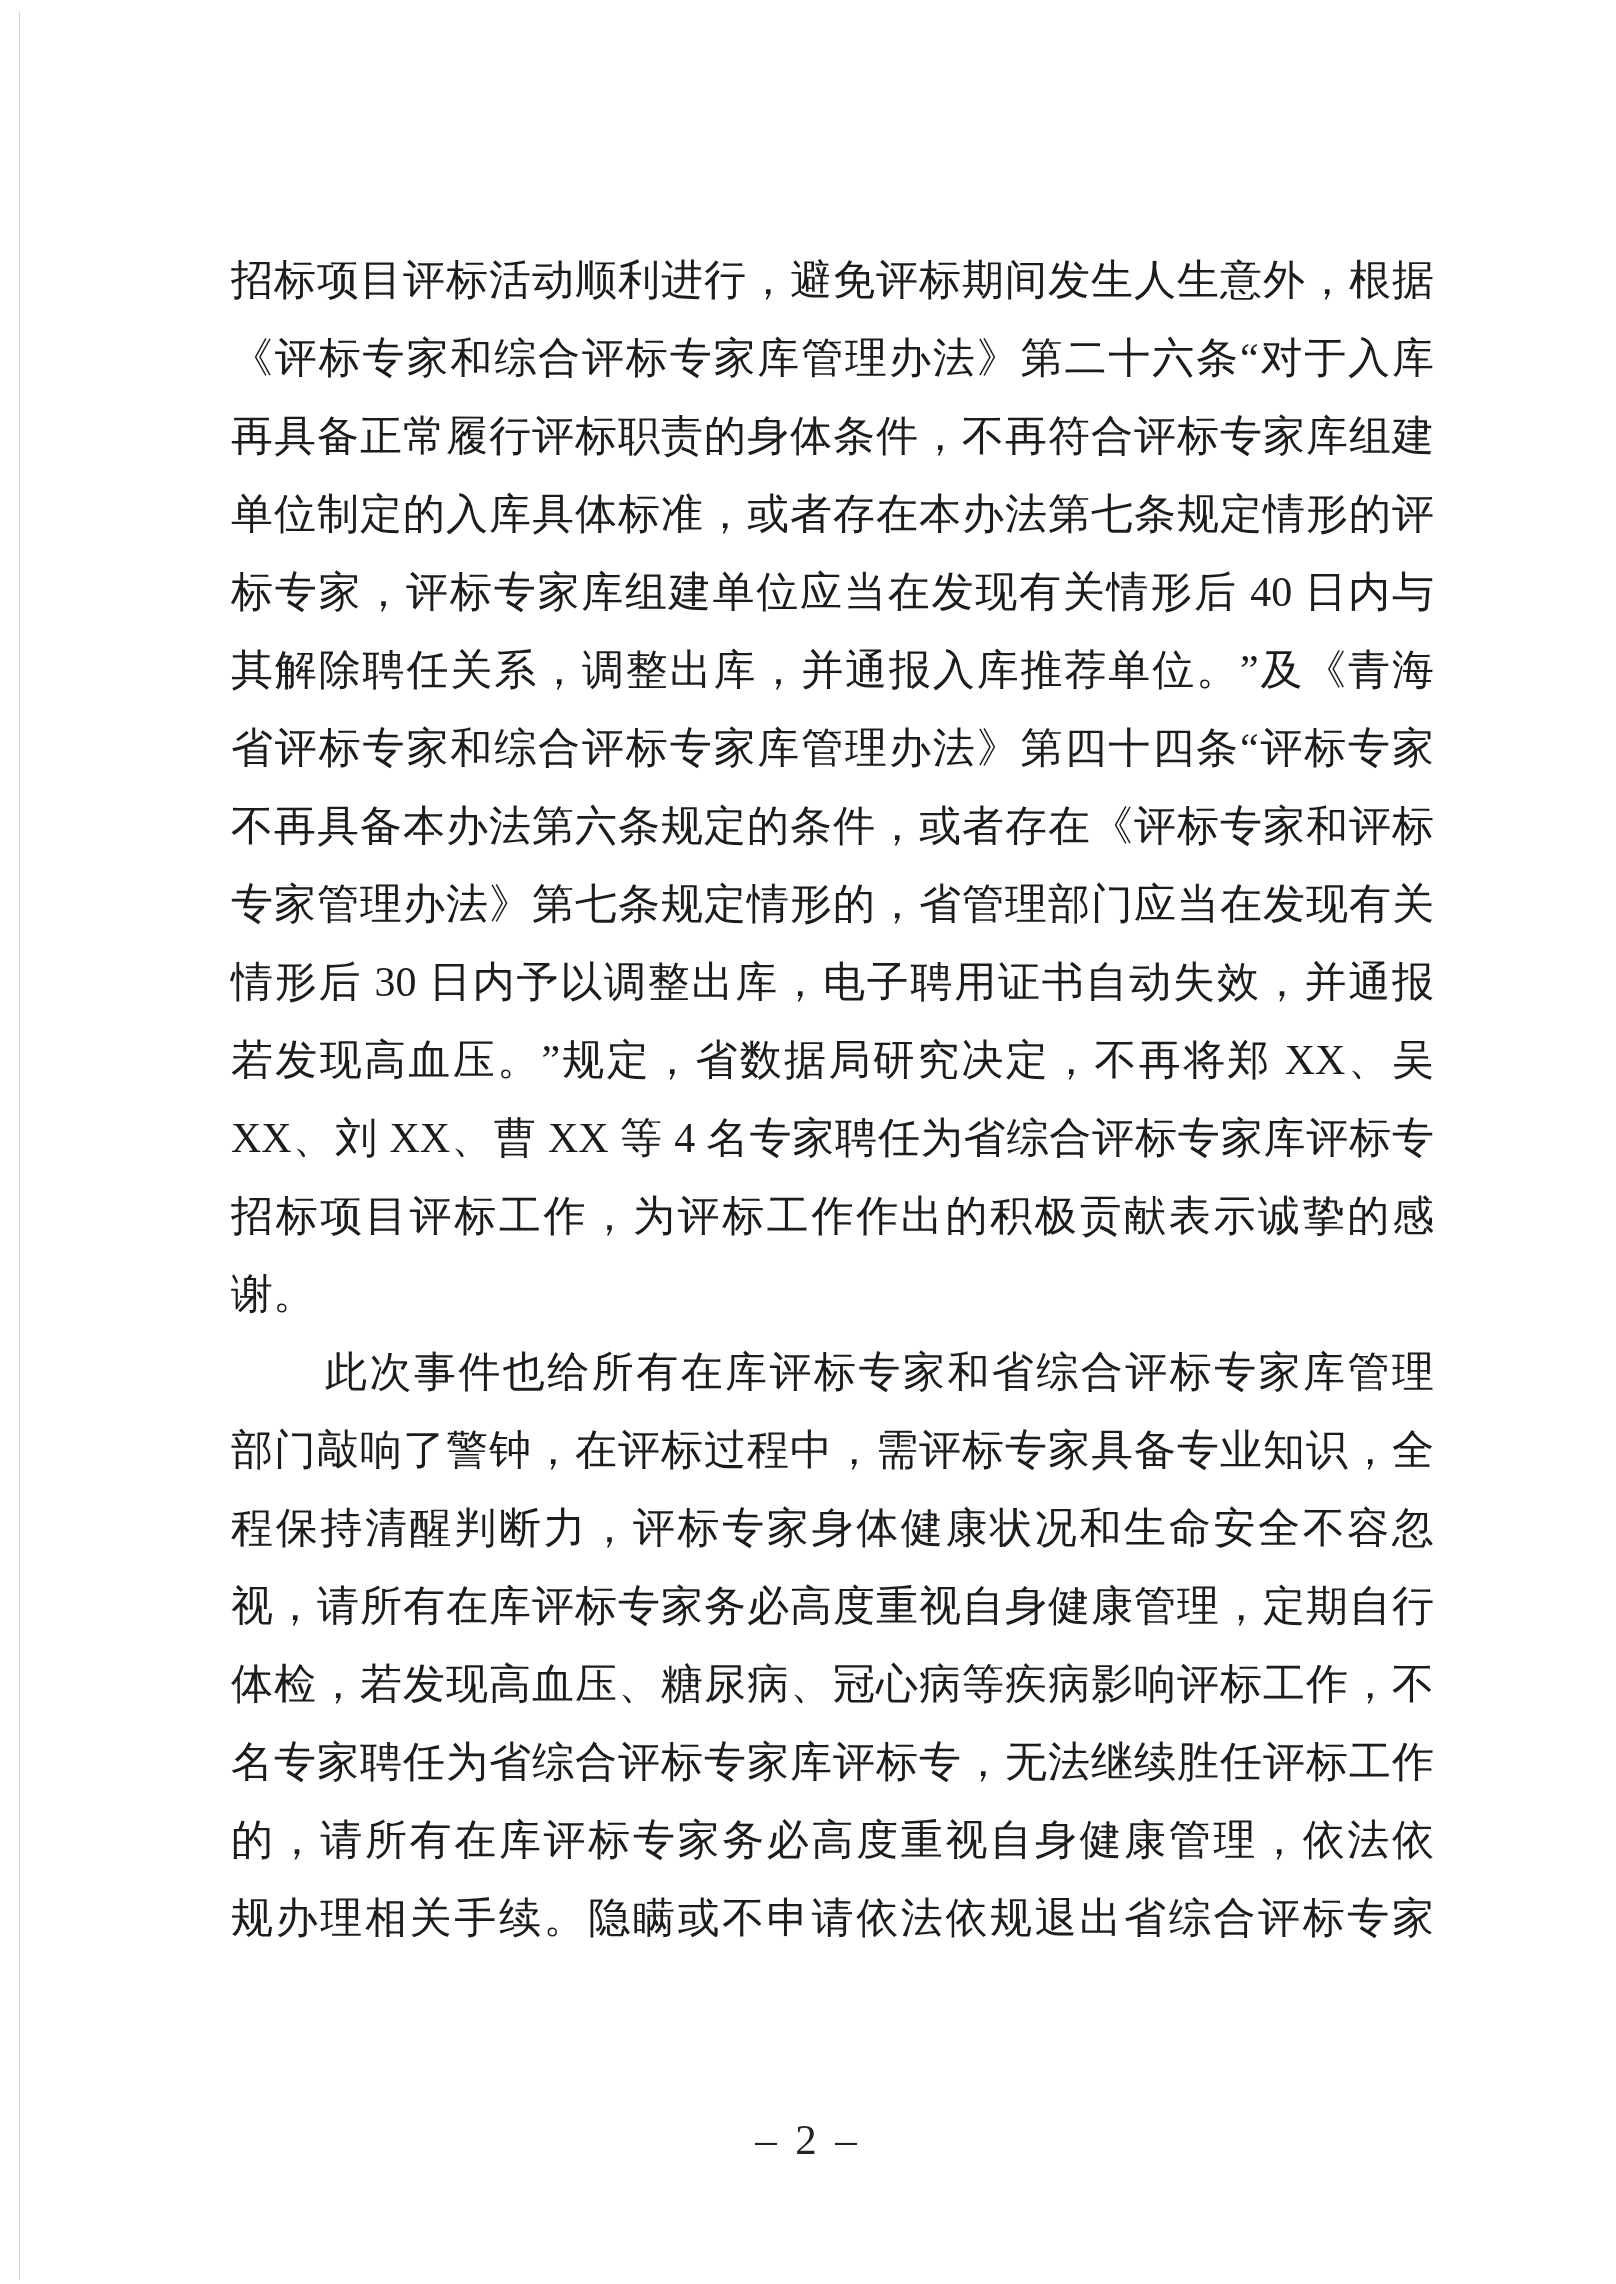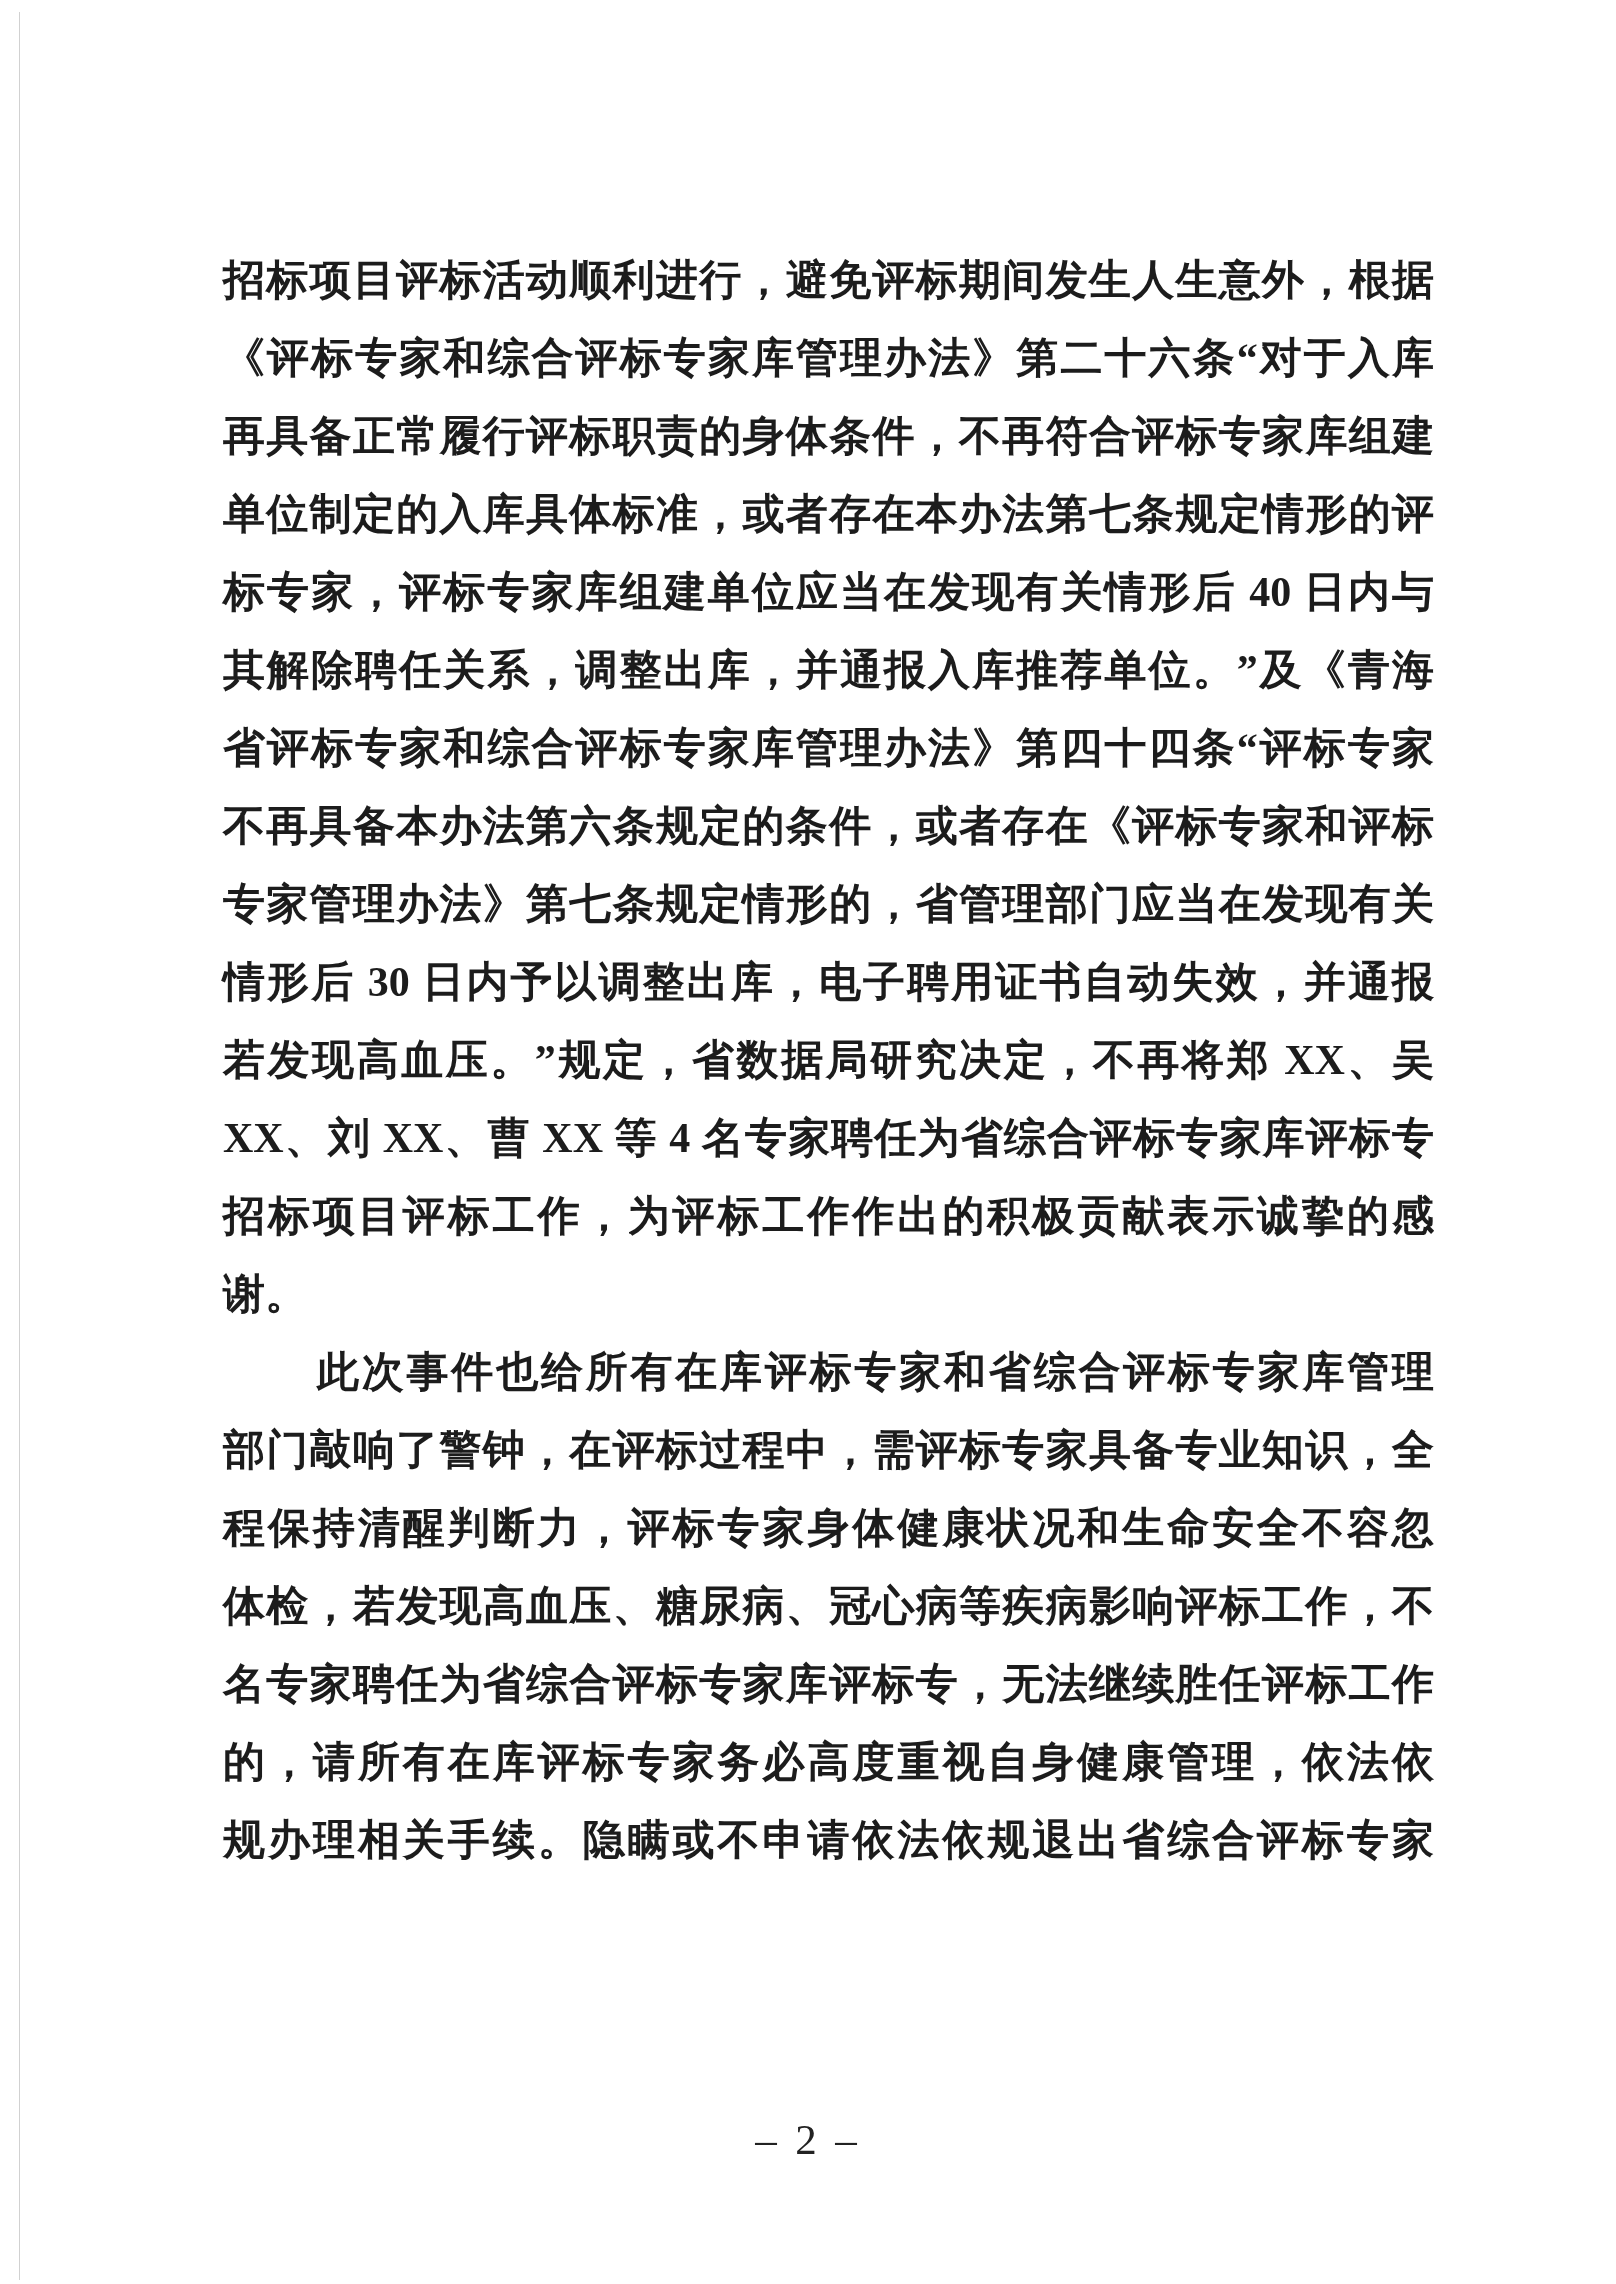--- a/index.html
+++ b/index.html
@@ -39,21 +39,22 @@
   }
   .line {
     height: 78px;
     line-height: 78px;
     font-size: 42px;
     color: #1c1c1c;
     white-space: normal;
     text-align: justify;
     text-align-last: justify;
     -moz-text-align-last: justify;
-    font-weight: 700;
+    font-weight: 400;
+    margin-left: 8px;
   }
   .line.no-fill {
     text-align: left;
     text-align-last: left;
     -moz-text-align-last: left;
   }
   .line.indent {
     text-indent: 94px;
   }
   .page-number {
@@ -85,20 +86,21 @@
       <div class="line">不再具备本办法第六条规定的条件，或者存在《评标专家和评标</div>
       <div class="line">专家管理办法》第七条规定情形的，省管理部门应当在发现有关</div>
       <div class="line">情形后 30 日内予以调整出库，电子聘用证书自动失效，并通报</div>
       <div class="line">若发现高血压。”规定，省数据局研究决定，不再将郑 XX、吴</div>
       <div class="line">XX、刘 XX、曹 XX 等 4 名专家聘任为省综合评标专家库评标专</div>
       <div class="line">招标项目评标工作，为评标工作作出的积极贡献表示诚挚的感</div>
       <div class="line no-fill">谢。</div>
       <div class="line indent">此次事件也给所有在库评标专家和省综合评标专家库管理</div>
       <div class="line">部门敲响了警钟，在评标过程中，需评标专家具备专业知识，全</div>
       <div class="line">程保持清醒判断力，评标专家身体健康状况和生命安全不容忽</div>
+      <div class="line">视，请所有在库评标专家务必高度重视自身健康管理，定期自行</div>
       <div class="line">体检，若发现高血压、糖尿病、冠心病等疾病影响评标工作，不</div>
       <div class="line">名专家聘任为省综合评标专家库评标专，无法继续胜任评标工作</div>
       <div class="line">的，请所有在库评标专家务必高度重视自身健康管理，依法依</div>
       <div class="line">规办理相关手续。隐瞒或不申请依法依规退出省综合评标专家</div>
     </div>
   <div class="page-number">– 2 –</div>
 </div>
 
 
 </body></html>

